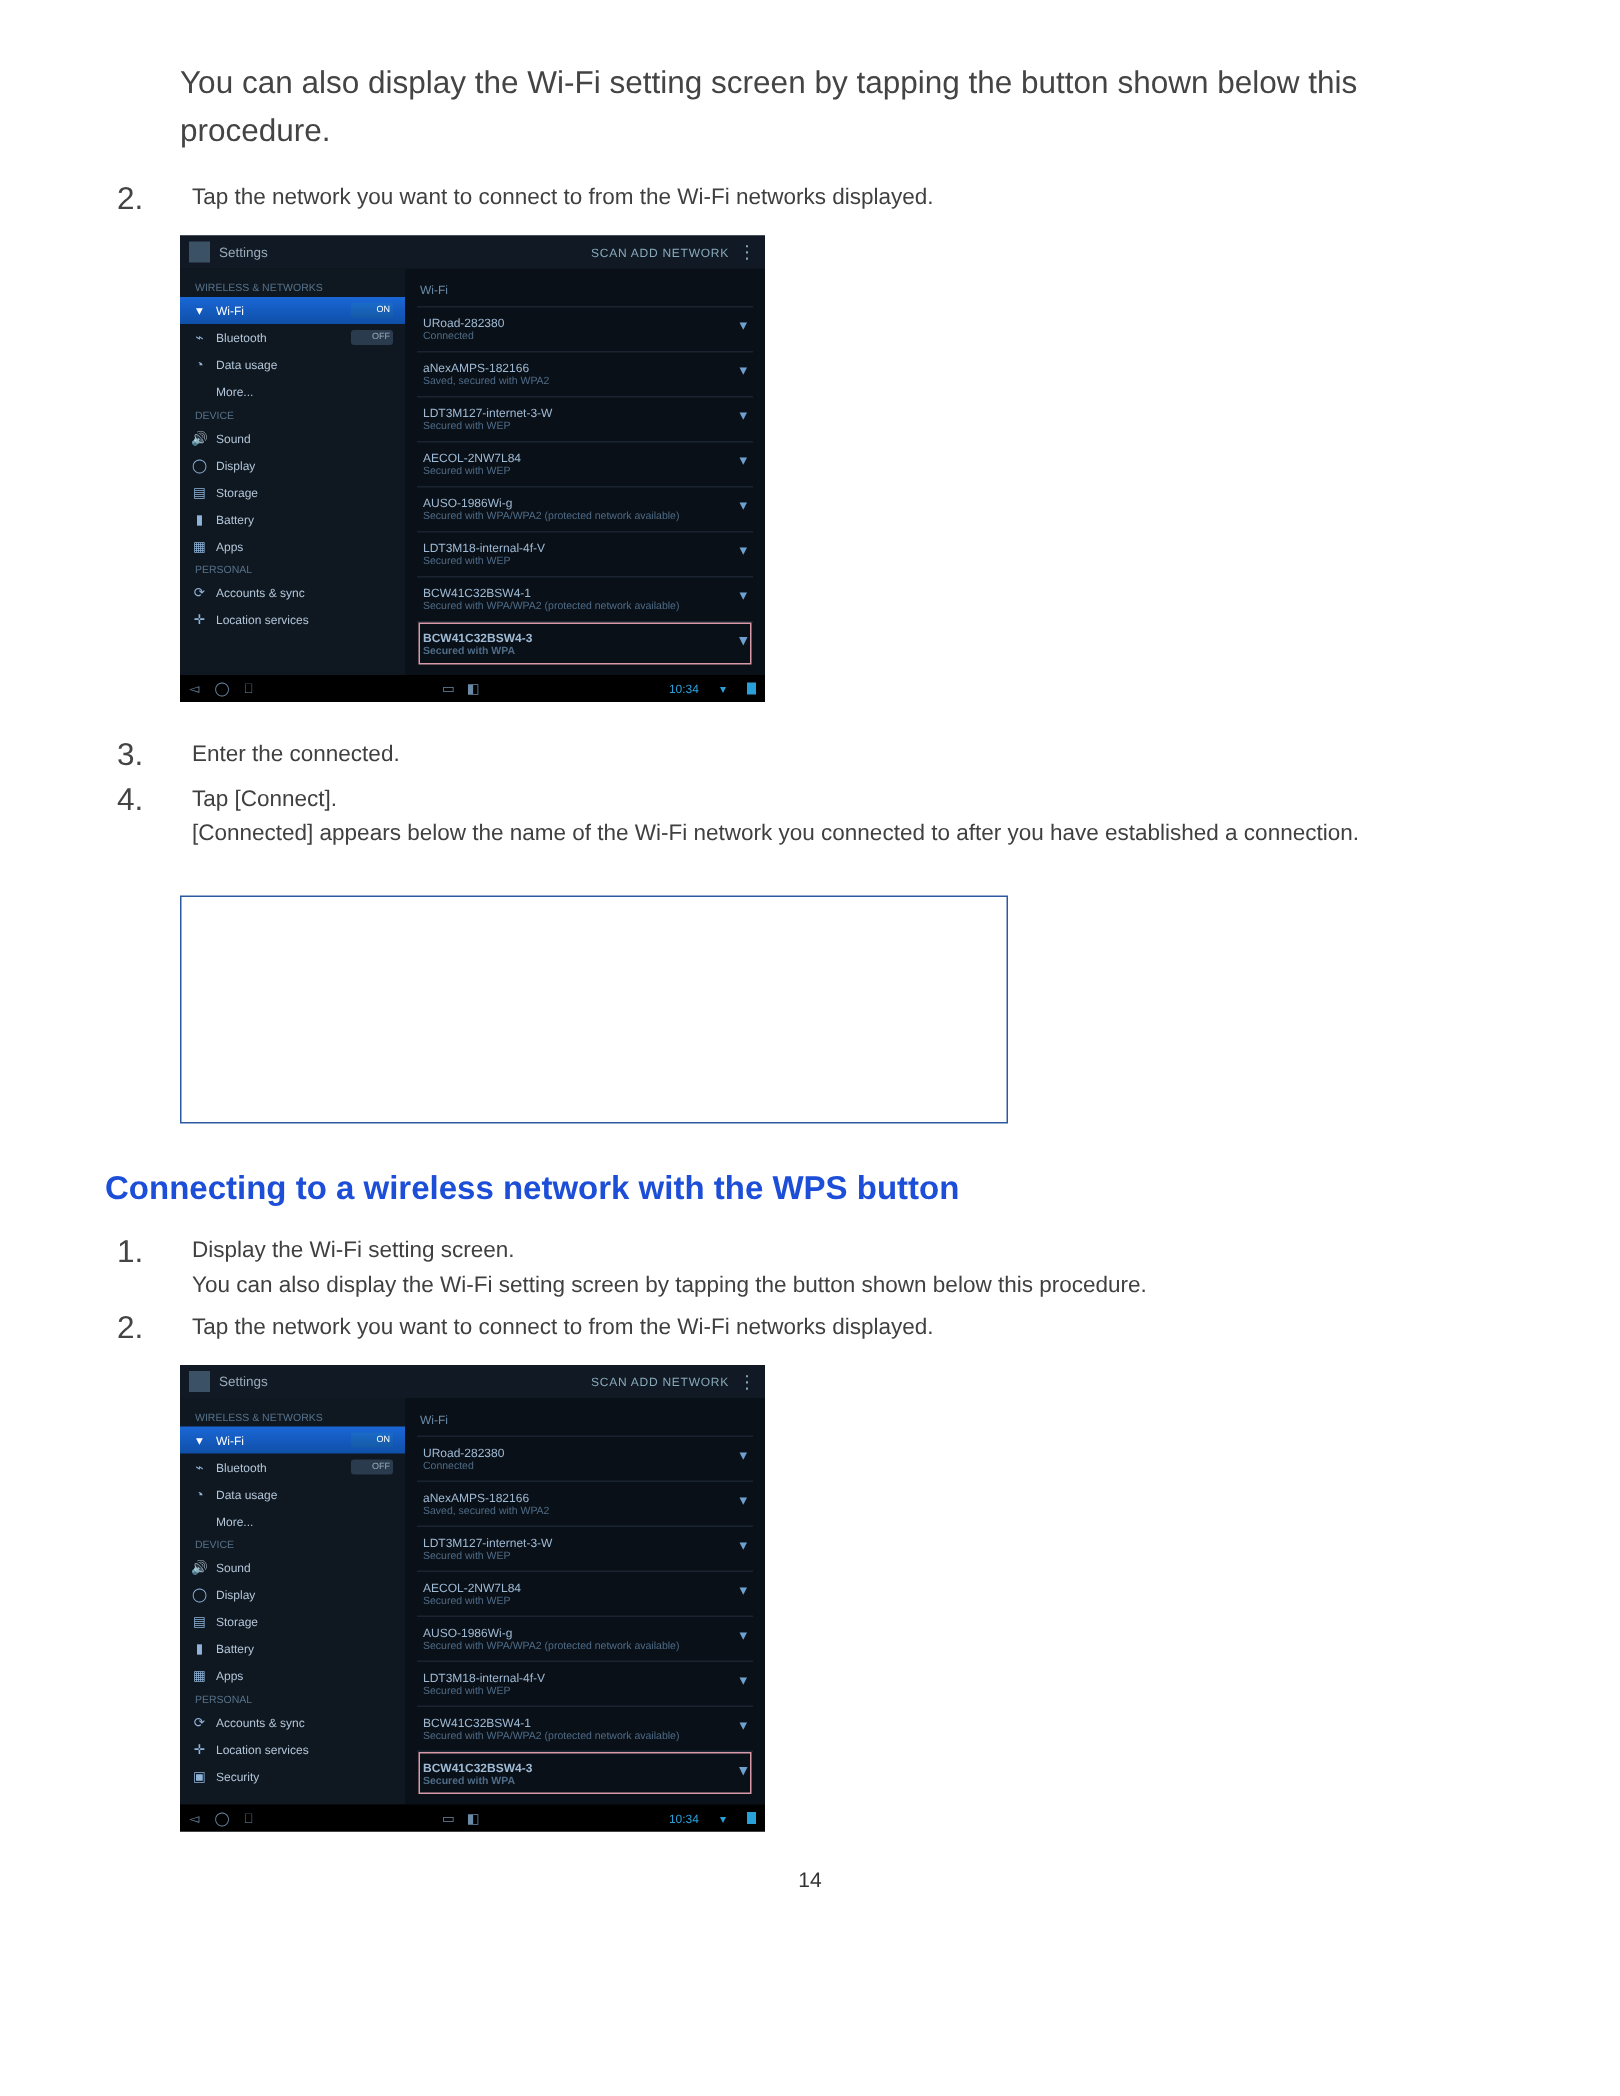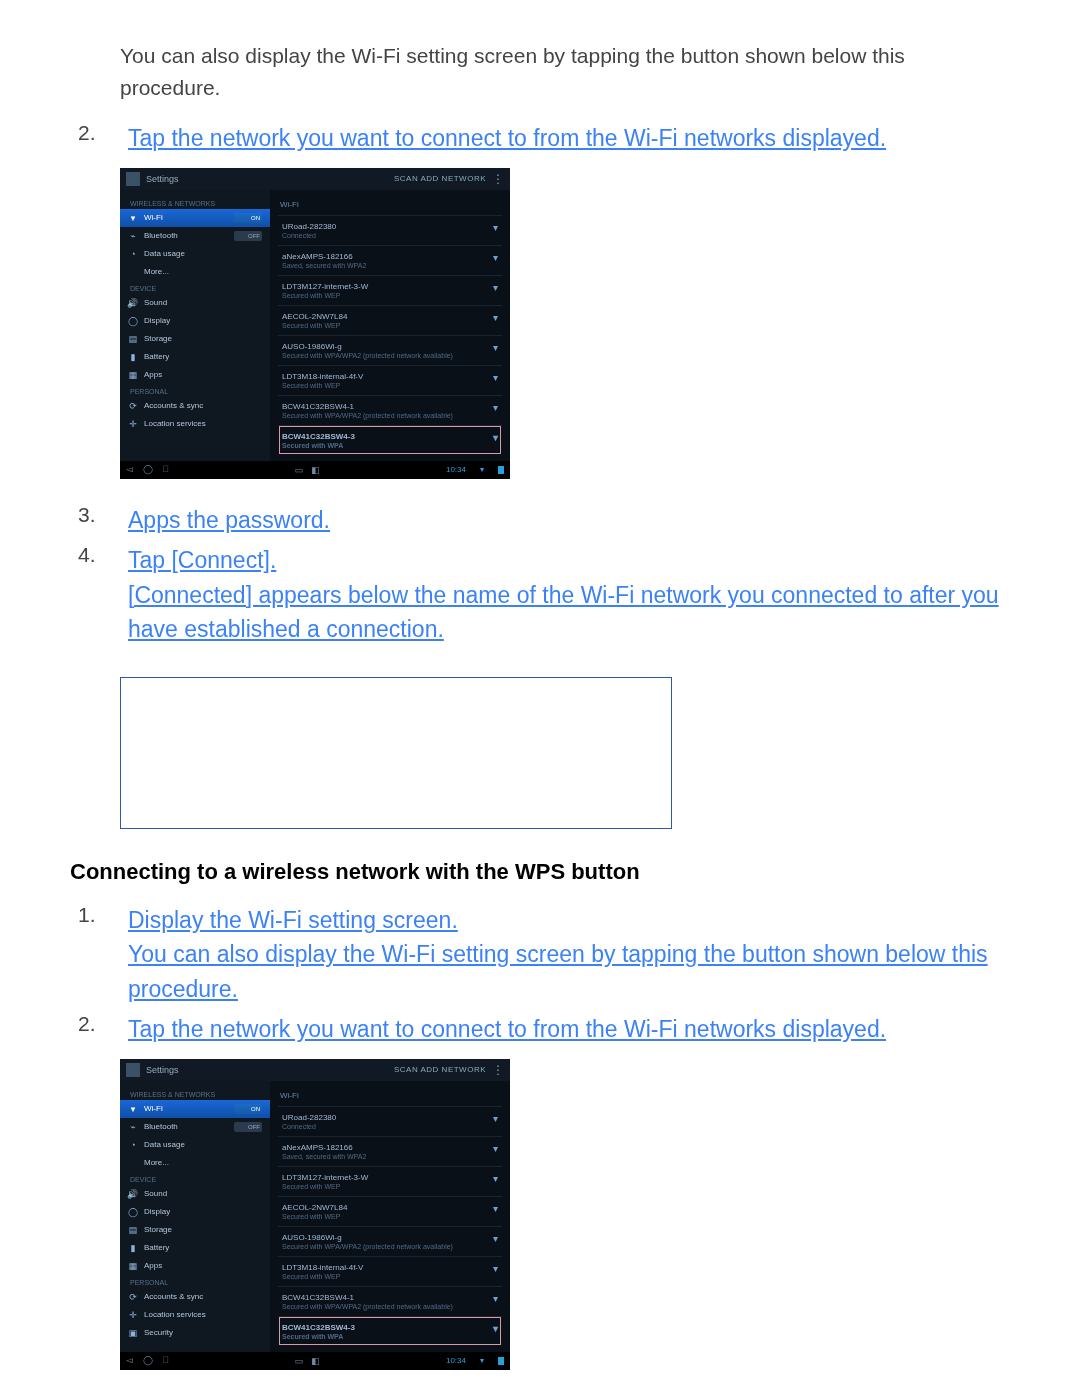--- a/index.html
+++ b/index.html
@@ -28,29 +28,28 @@
   }
   .list-num {
     width: 50px;
     flex: 0 0 50px;
     font-size: 21px;
     color: #444;
     padding-left: 8px;
   }
   .list-body {
     flex: 1;
-    font-size: 23px;
+    font-size: 15px;
     line-height: 1.5;
-    color: #3b82f6;
-    text-decoration: underline;
+    color: #404040;
   }
   .heading {
     font-size: 22px;
     font-weight: bold;
-    color: #000000;
+    color: #1d4ed8;
     margin: 30px 0 18px 0;
   }
   .note-box {
     border: 1px solid #2b5aa0;
     width: 550px;
     height: 150px;
     margin: 30px 0 30px 50px;
   }
   .page-num {
     text-align: center;
@@ -317,21 +316,21 @@
       <div class="sysbar-right">
         <span>10:34</span>
         <span>▾</span>
         <span class="sysbar-batt"></span>
       </div>
     </div>
   </div>
 
   <div class="list-row">
     <div class="list-num">3.</div>
-    <div class="list-body">Apps the password.</div>
+    <div class="list-body">Enter the connected.</div>
   </div>
 
   <div class="list-row">
     <div class="list-num">4.</div>
     <div class="list-body">
       <span>Tap [Connect].</span><br>
       <span>[Connected] appears below the name of the Wi-Fi network you connected to after you have established a connection.</span>
     </div>
   </div>
 
@@ -486,13 +485,14 @@
         <span>◧</span>
       </div>
       <div class="sysbar-right">
         <span>10:34</span>
         <span>▾</span>
         <span class="sysbar-batt"></span>
       </div>
     </div>
   </div>
 
+  <div class="page-num">14</div>
 </div>
 
 </body></html>

